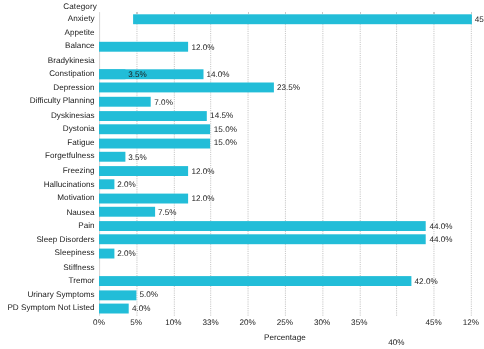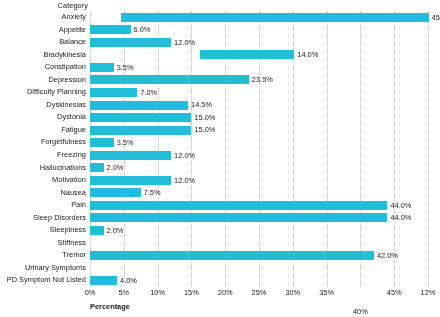--- a/index.html
+++ b/index.html
@@ -123,25 +123,24 @@
     transform: translateX(-50%);
     font-size: 7.4px;
     color: #1a1a1a;
     white-space: nowrap;
   }
   .axis-title-x {
     position: absolute;
     top: 15px;
     left: 0;
     width: 338px;
-    text-align: left;
-    font-size: 7.4px;
-    color: #1a1a1a;
-    white-space: nowrap;
-    font-weight: bold;
+    text-align: center;
+    font-size: 7.4px;
+    color: #1a1a1a;
+    white-space: nowrap;
   }
 </style>
 </head>
 <body>
 
 <div id="chart-root">
 
   <div class="axis-title-y">Category</div>
 
   <div class="plot">
@@ -156,29 +155,25 @@
         <div class="gridline" style="left: 236.6px;"></div>
         <div class="gridline" style="left: 270.4px;"></div>
         <div class="gridline" style="left: 304.2px;"></div>
         <div class="gridline" style="left: 338px;"></div>
       </div>
     <div class="rows" id="rows">
         <div class="row" style="top: 0px; height: 12.5455px; margin-left: 31px;">
           <div class="bar" style="width: 307.58px; background: rgb(34, 189, 216);"></div>
           <span class="bar-value">45.5%</span>
         </div>
-        <div class="row" style="top: 12.5455px; height: 12.5455px;">
-          <div class="bar" style="width: 40.56px; background: rgb(34, 189, 216);"></div>
-          <span class="bar-value">6.0%</span>
-        </div>
         <div class="row" style="top: 25.0909px; height: 12.5455px;">
           <div class="bar" style="width: 81.12px; background: rgb(34, 189, 216);"></div>
           <span class="bar-value">12.0%</span>
         </div>
-        <div class="row" style="top: 37px; height: 12.5455px; justify-content: center;">
+        <div class="row" style="top: 50px; height: 12.5455px;">
           <div class="bar" style="width: 94.64px; background: rgb(34, 189, 216);"></div>
           <span class="bar-value">14.0%</span>
         </div>
         <div class="row" style="top: 50.1818px; height: 12.5455px;">
           <div class="bar" style="width: 23.66px; background: rgb(34, 189, 216);"></div>
           <span class="bar-value">3.5%</span>
         </div>
         <div class="row" style="top: 62.7273px; height: 12.5455px;">
           <div class="bar" style="width: 158.86px; background: rgb(34, 189, 216);"></div>
           <span class="bar-value">23.5%</span>
@@ -227,20 +222,24 @@
           <div class="bar" style="width: 297.44px; background: rgb(34, 189, 216);"></div>
           <span class="bar-value">44.0%</span>
         </div>
         <div class="row" style="top: 213.273px; height: 12.5455px;">
           <div class="bar" style="width: 13.52px; background: rgb(34, 189, 216);"></div>
           <span class="bar-value">2.0%</span>
         </div>
         <div class="row" style="top: 238.364px; height: 12.5455px;">
           <div class="bar" style="width: 283.92px; background: rgb(34, 189, 216);"></div>
           <span class="bar-value">42.0%</span>
+        </div>
+        <div class="row" style="top: 250.909px; height: 12.5455px;">
+          <div class="bar" style="width: 33.8px; background: rgb(34, 189, 216);"></div>
+          <span class="bar-value">5.0%</span>
         </div>
         <div class="row" style="top: 263.455px; height: 12.5455px; align-items: center;">
           <div class="bar" style="width: 27.04px; background: rgb(34, 189, 216);"></div>
           <span class="bar-value">4.0%</span>
         </div>
       </div>
     <div class="ylabels" id="ylabels">
         <div class="ylabel" style="top: 0px; height: 12.5455px; line-height: 12.5455px;">Anxiety</div>
         <div class="ylabel" style="top: 12.5455px; height: 12.5455px; line-height: 12.5455px;">Appetite</div>
         <div class="ylabel" style="top: 25.0909px; height: 12.5455px; line-height: 12.5455px;">Balance</div>
@@ -264,21 +263,21 @@
         <div class="ylabel" style="top: 250.909px; height: 12.5455px; line-height: 12.5455px;">Urinary Symptoms</div>
         <div class="ylabel" style="top: 263.455px; height: 12.5455px; line-height: 12.5455px;">PD Symptom Not Listed</div>
       </div>
   </div>
 
   <div class="xaxis">
     <div id="xticks">
         <div class="xtick" style="left: 0px;">0%</div>
         <div class="xtick" style="left: 33.8px;">5%</div>
         <div class="xtick" style="left: 67.6px;">10%</div>
-        <div class="xtick" style="left: 101.4px;">15%</div>
+        <div class="xtick" style="left: 101.4px;">33%</div>
         <div class="xtick" style="left: 135.2px;">20%</div>
         <div class="xtick" style="left: 169px;">25%</div>
         <div class="xtick" style="left: 202.8px;">30%</div>
         <div class="xtick" style="left: 236.6px;">35%</div>
         <div class="xtick" style="left: 270.4px; margin-top: 19px;">40%</div>
         <div class="xtick" style="left: 304.2px;">45%</div>
         <div class="xtick" style="left: 338px;">12%</div>
       </div>
     <div class="axis-title-x">Percentage</div>
   </div>

